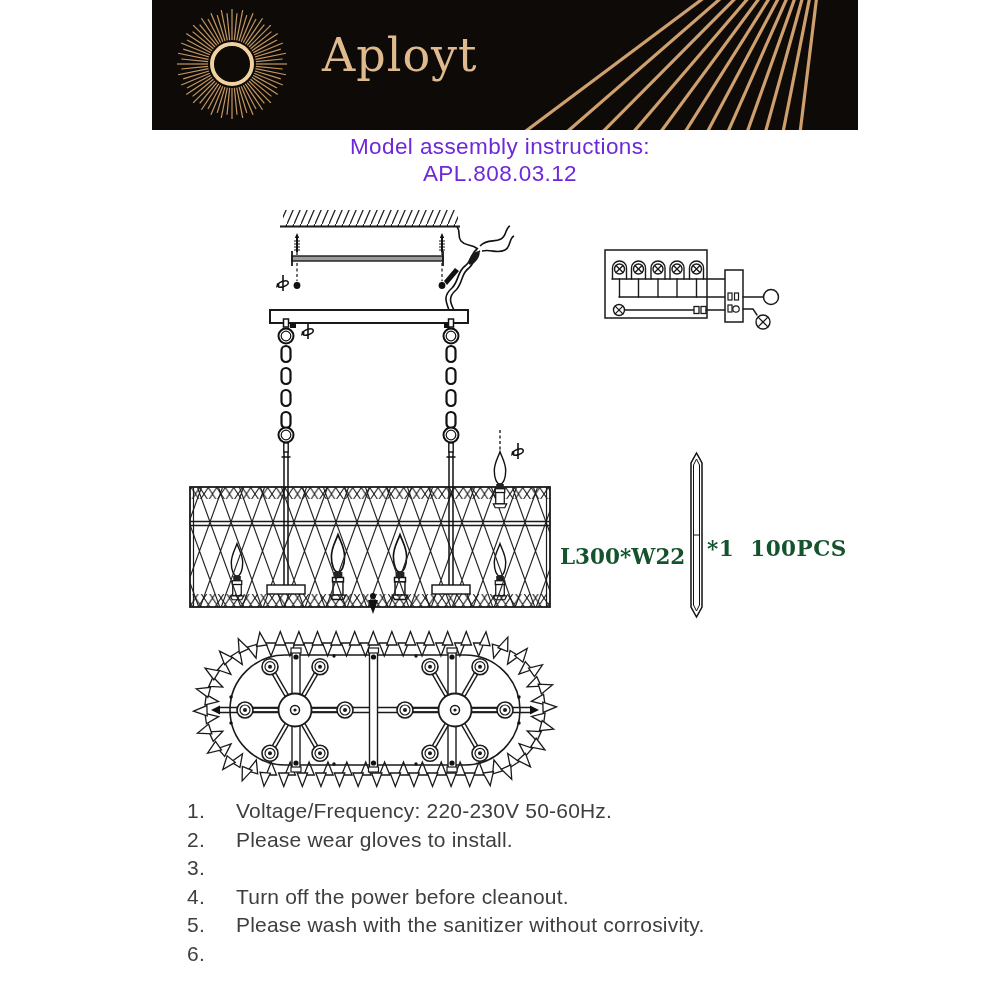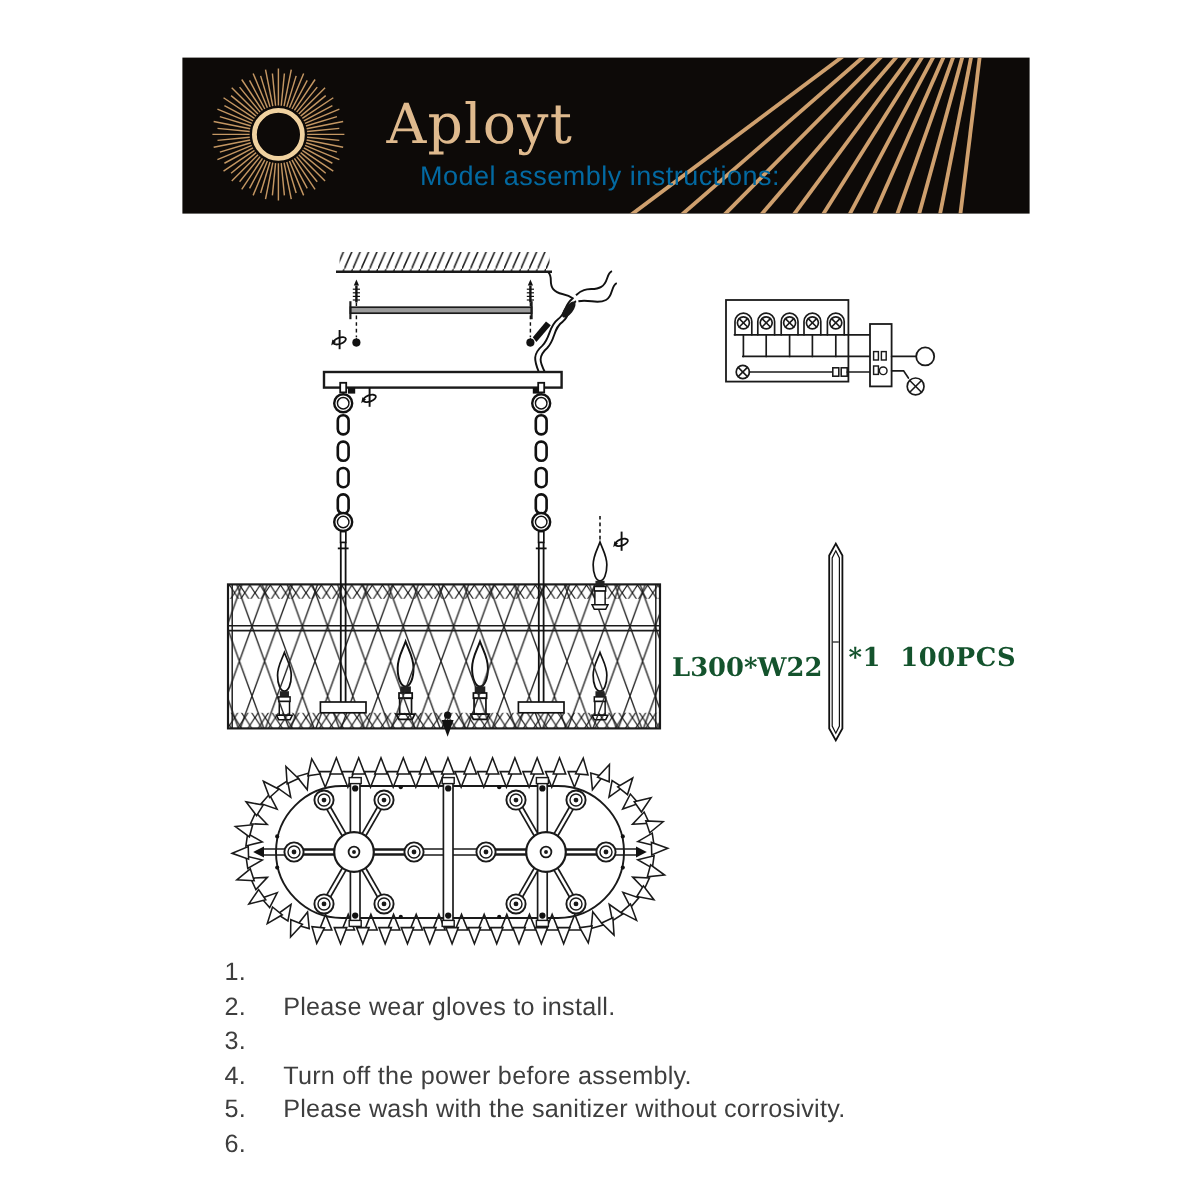--- a/index.html
+++ b/index.html
@@ -1,25 +1,25 @@
 <!DOCTYPE html>
 <html style="--header_bg: #0d0a08; --accent_gold: #cfa06e; --brand_gold: #dfba8e; --text_dark: #3e3e3e; --line_black: #1a1a1a;"><head>
 <meta charset="utf-8">
 <style>
   html,body{margin:0;padding:0;}
   body{width:1000px;height:1000px;background:#ffffff;position:relative;overflow:hidden;
        font-family:"Liberation Sans",sans-serif;}
   .header{position:absolute;left:152px;top:0;width:706px;height:130px;
-          background:var(--header_bg,#0d0a08);overflow:hidden;margin-top:48px;}
+          background:var(--header_bg,#0d0a08);overflow:hidden;}
   #burst{position:absolute;left:20px;top:3px;}
   .brand{position:absolute;left:170px;top:32px;font-family:"DejaVu Serif",serif;
          font-size:46px;font-weight:400;color:#dfba8e;letter-spacing:1px;line-height:1;}
   #fan{position:absolute;right:0;top:0;}
   .title{position:absolute;left:0;top:133px;width:1000px;text-align:center;
-         font-size:22.5px;color:#0369a1;font-weight:500;letter-spacing:.4px;line-height:27px;}
+         font-size:22.5px;color:#6d28d9;font-weight:500;letter-spacing:.4px;line-height:27px;}
   #diagram{position:absolute;left:0;top:0;}
   .lbl{position:absolute;font-family:"DejaVu Serif",serif;font-weight:700;
        font-size:21.5px;color:#14532d;white-space:pre;}
   #size-label{left:560px;top:544px;width:122px;text-align:right;}
   #qty-label{left:707px;top:536px;letter-spacing:.5px;}
   .instructions{position:absolute;left:187px;top:797px;width:680px;}
   .inst-row{display:flex;font-size:21px;line-height:28.6px;color:#3e3e3e;
             font-weight:500;letter-spacing:.2px;}
   .inst-num{width:49px;flex:none;}
 </style>
@@ -111,20 +111,21 @@
         <line x1="370" y1="-95" x2="-33.48001470482751" y2="375.7482105476262" stroke="var(--accent_gold,#cfa06e)" stroke-width="3.2"></line>
         <line x1="370" y1="-95" x2="-66.87321017742875" y2="344.9338566526429" stroke="var(--accent_gold,#cfa06e)" stroke-width="3.2"></line>
         <line x1="370" y1="-95" x2="-97.91993973811867" y2="311.7565979741145" stroke="var(--accent_gold,#cfa06e)" stroke-width="3.2"></line>
         <line x1="370" y1="-95" x2="-126.45344998821469" y2="276.39463107966327" stroke="var(--accent_gold,#cfa06e)" stroke-width="3.2"></line>
       </g>
   </svg>
 </div>
 
 <div class="title">
   <div>Model assembly instructions:</div>
+  <div>APL.808.03.12</div>
 </div>
 
 <svg id="diagram" width="1000" height="1000" viewBox="0 0 1000 1000">
   <defs>
     <pattern id="hatch" width="7" height="16" patternUnits="userSpaceOnUse">
       <path d="M0,16 L7,0" stroke="#1a1a1a" stroke-width="1.3" fill="none"></path>
     </pattern>
     <pattern id="mesh" width="21" height="58" patternUnits="userSpaceOnUse">
       <path d="M0,0 L21,58 M21,0 L0,58" stroke="#242424" stroke-width="1.15" fill="none"></path>
     </pattern>
@@ -477,31 +478,32 @@
     </g>
   </g>
 </svg>
 
 <div class="lbl" id="size-label">L300*W22</div>
 <div class="lbl" id="qty-label">*1  100PCS</div>
 
 <div class="instructions">
   <div class="inst-row">
     <span class="inst-num">1.</span>
+    <span>Voltage/Frequency: 220-230V 50-60Hz.</span>
   </div>
   <div class="inst-row">
     <span class="inst-num">2.</span>
     <span>Please wear gloves to install.</span>
   </div>
   <div class="inst-row">
     <span class="inst-num">3.</span>
   </div>
   <div class="inst-row">
     <span class="inst-num">4.</span>
-    <span>Turn off the power before assembly.</span>
+    <span>Turn off the power before cleanout.</span>
   </div>
   <div class="inst-row">
     <span class="inst-num">5.</span>
     <span>Please wash with the sanitizer without corrosivity.</span>
   </div>
   <div class="inst-row">
     <span class="inst-num">6.</span>
   </div>
 </div>
 

